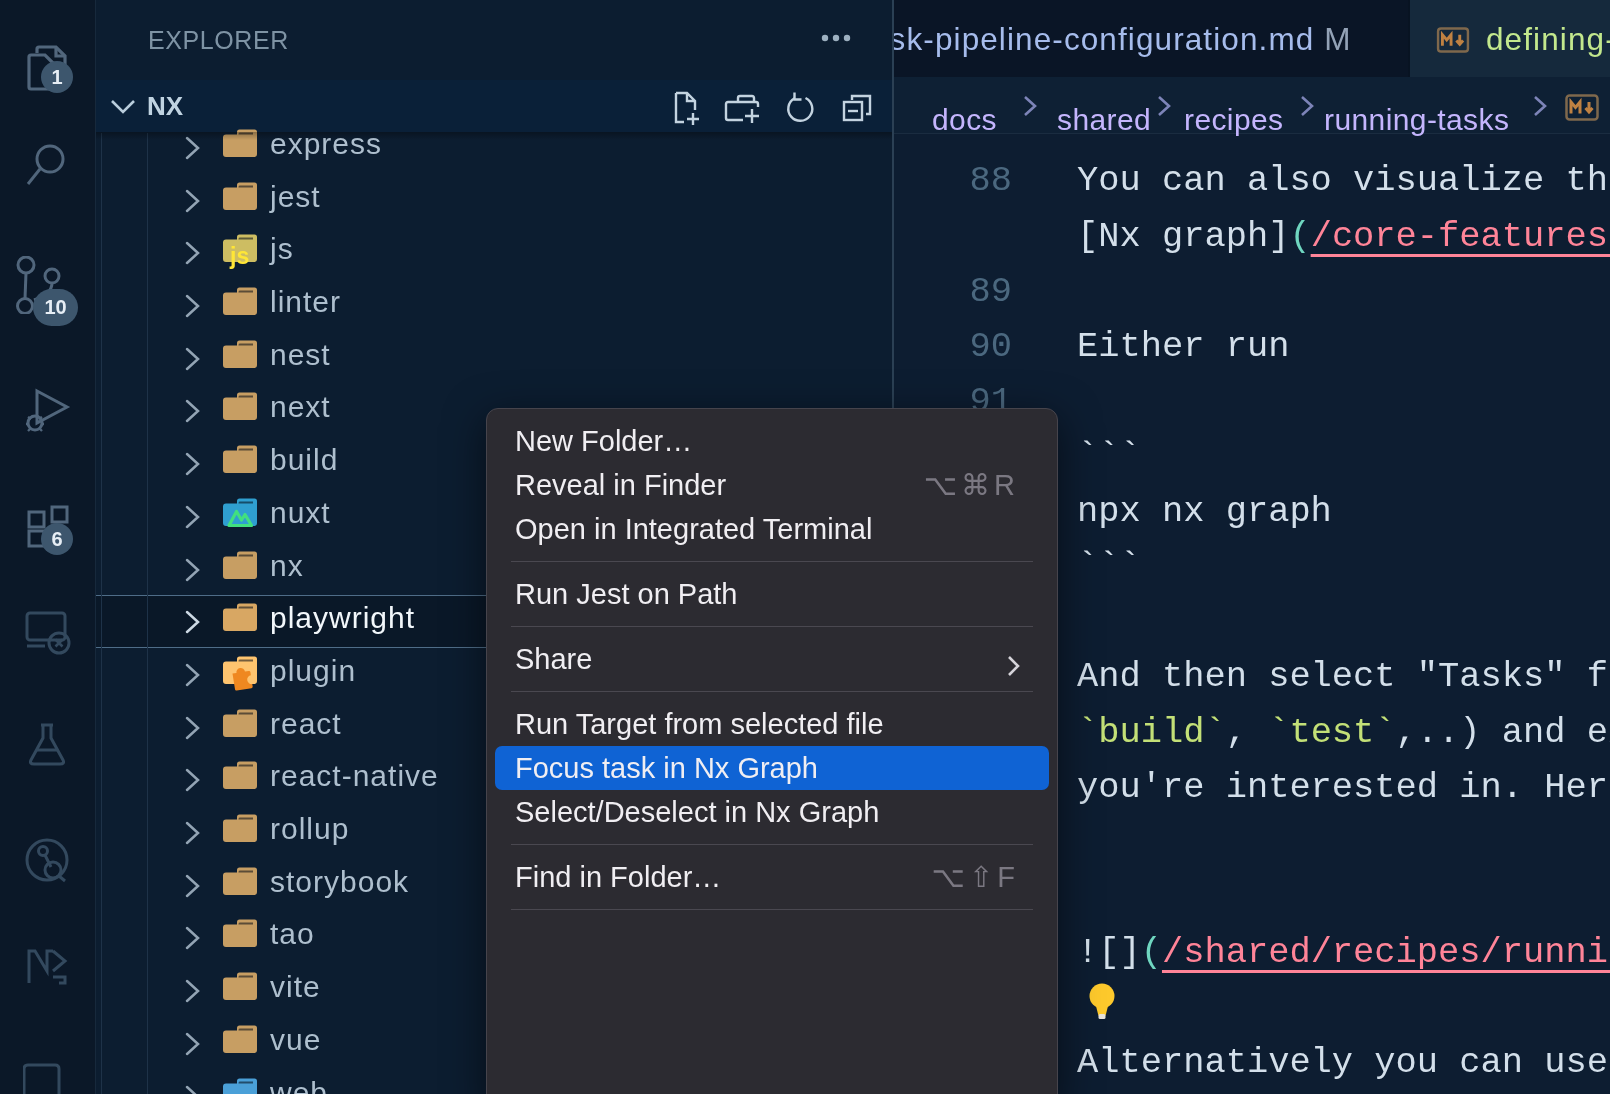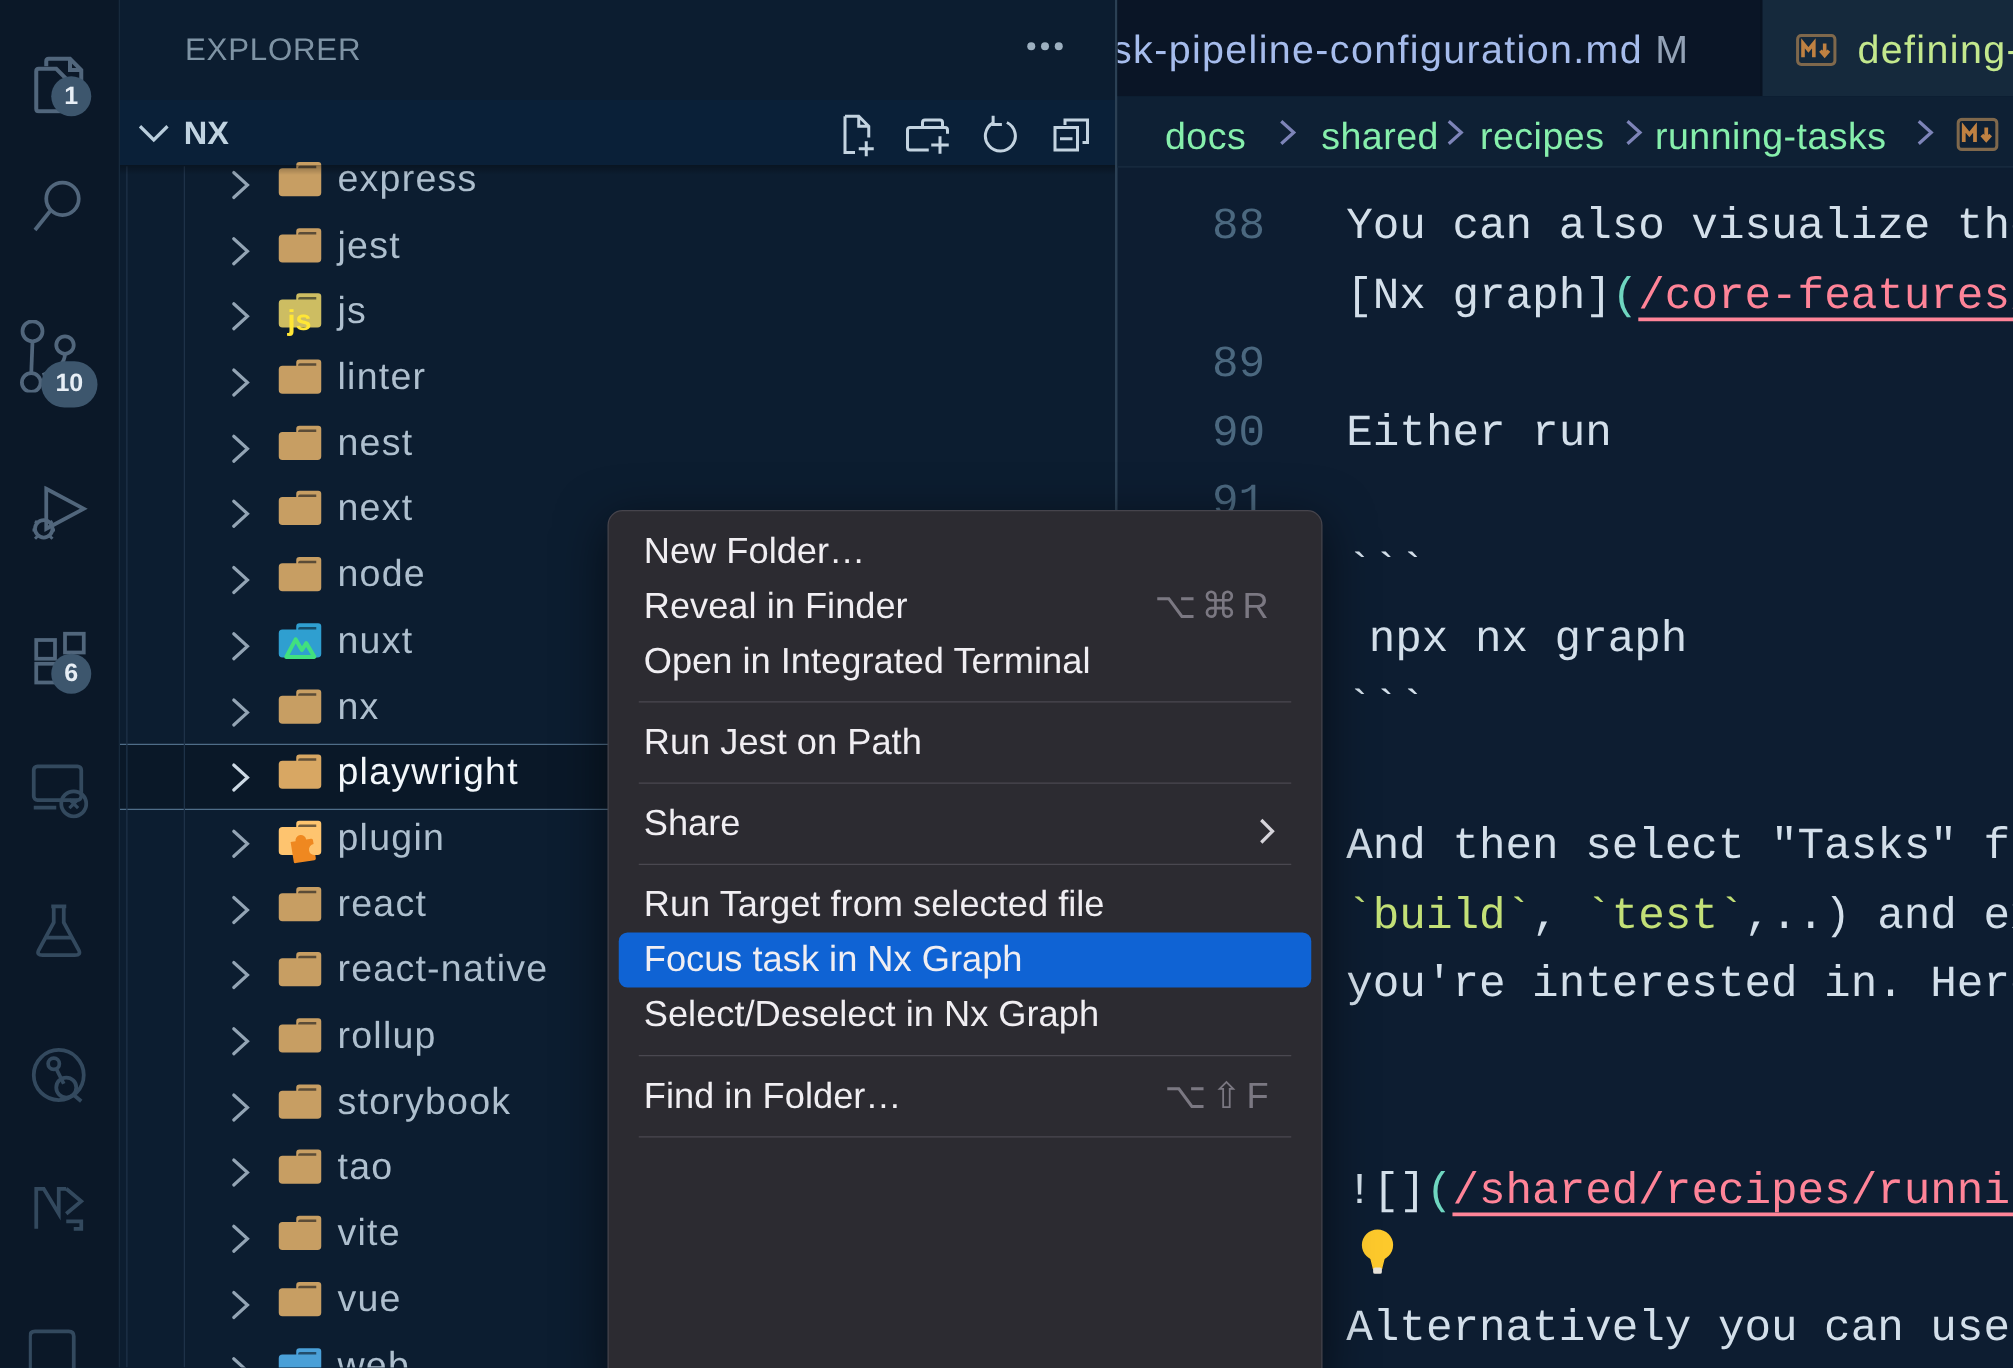--- a/index.html
+++ b/index.html
@@ -30,21 +30,21 @@
             border-top:1px solid #4f6d88; border-bottom:1px solid #4f6d88; }
 
   
   #editor { left:892px; top:0; width:718px; height:1094px; background:#0d1d31; border-left:2px solid #2b4054; }
   #tabbar { position:absolute; left:0; top:0; width:718px; height:77px; background:#081322; overflow:hidden; }
   #tab1 { position:absolute; left:0; top:0; width:514px; height:77px; background:#0a1526; overflow:hidden; }
   #tab1 .t1txt { position:absolute; left:-23px; top:21px; font-size:31.5px; letter-spacing:1.1px; color:#a6bcec; white-space:nowrap; }
   #tab2 { position:absolute; left:516px; top:0; width:202px; height:77px; background:#15293c; overflow:hidden; }
   #tab2 .t2txt { position:absolute; left:76px; top:21px; font-size:31.5px; letter-spacing:1.1px; color:#c3e88d; white-space:nowrap; }
   #breadcrumbs { position:absolute; left:0; top:77px; width:718px; height:57px; background:#0e2034; border-bottom:1px solid #1a2c40; }
-  .bc { position:absolute; top:16px; font-size:30px; letter-spacing:0.4px; color:#86efac; white-space:nowrap; }
+  .bc { position:absolute; top:26px; font-size:30px; letter-spacing:0.4px; color:#c4b5fd; white-space:nowrap; }
 
   
   .cl { position:absolute; height:56px; font-family:"Liberation Mono",monospace; font-size:35.4px; line-height:55.1px; white-space:pre; color:#d3dfea; }
   .ln { position:absolute; width:118px; text-align:right; font-family:"Liberation Mono",monospace; font-size:35.4px; line-height:55.1px; color:#4b687f; }
   .teal { color:#6fd6c0; }
   .pink { color:#ff8498; text-decoration:underline; text-underline-offset:8px; text-decoration-thickness:2.5px; text-decoration-skip-ink:none; }
   .grn { color:#c3e077; }
 
   
   #menu { left:486px; top:408px; width:572px; height:700px; background:#2c2b31; border-radius:12px;
@@ -159,21 +159,21 @@
           <span class="lbl">next</span>
         </div>
 <div class="row" style="top:437.1px">
           <span class="chev"><svg width="20" height="26" viewBox="0 0 20 26">
               <path d="M5 3 L16 13 L5 23" stroke="#93a4b4" stroke-width="2.5" fill="none" stroke-linecap="round"></path>
             </svg></span>
           <span class="ficon"><svg width="37" height="36" viewBox="0 0 37 36">
               <path d="M1 8.5 Q1 5.5 4 5.5 L15 5.5 L15 3 Q15 0.5 17.5 0.5 L32.5 0.5 Q35 0.5 35 3 L35 25 Q35 28 32 28 L4 28 Q1 28 1 25 Z" fill="#c79e63"></path>
               <path d="M16.5 5.5 L31 5.5 L31 3.6 L18 3.6 Q16.5 3.6 16.5 5 Z" fill="rgba(1,10,20,0.55)"></path>
             </svg></span>
-          <span class="lbl">node</span>
+          <span class="lbl">build</span>
         </div>
 <div class="row" style="top:489.8px">
           <span class="chev"><svg width="20" height="26" viewBox="0 0 20 26">
               <path d="M5 3 L16 13 L5 23" stroke="#93a4b4" stroke-width="2.5" fill="none" stroke-linecap="round"></path>
             </svg></span>
           <span class="ficon"><svg width="37" height="36" viewBox="0 0 37 36">
               <path d="M1 8.5 Q1 5.5 4 5.5 L15 5.5 L15 3 Q15 0.5 17.5 0.5 L32.5 0.5 Q35 0.5 35 3 L35 25 Q35 28 32 28 L4 28 Q1 28 1 25 Z" fill="#2f9fd0"></path>
               <path d="M16.5 5.5 L31 5.5 L31 3.6 L18 3.6 Q16.5 3.6 16.5 5 Z" fill="rgba(1,10,20,0.55)"></path>
               <path d="M7 27.5 L14.5 13.5 L19.5 22 L23 16.5 L29.5 27.5 Z" fill="none" stroke="#41e07f" stroke-width="3.2" stroke-linejoin="round"></path>
             </svg></span>
@@ -379,21 +379,21 @@
   <div class="abs" id="editor">
     <div id="code" style="position:absolute;left:0;top:4px;width:718px;height:1090px">
 <div class="ln" style="left:0px;top:150.4px">88</div>
 <div class="cl" style="left:183px;top:150.4px">You can also visualize the t</div>
 <div class="cl" style="left:183px;top:205.5px">[Nx graph]<span class="teal">(</span><span class="pink">/core-features/interact</span></div>
 <div class="ln" style="left:0px;top:260.6px">89</div>
 <div class="ln" style="left:0px;top:315.8px">90</div>
 <div class="cl" style="left:183px;top:315.8px">Either run</div>
 <div class="ln" style="left:0px;top:370.9px">91</div>
 <div class="cl" style="left:183px;top:425.9px">```</div>
-<div class="cl" style="left:201px;top:481.1px">npx nx graph</div>
+<div class="cl" style="left:183px;top:481.1px">npx nx graph</div>
 <div class="cl" style="left:183px;top:536.1px">```</div>
 <div class="cl" style="left:183px;top:646.4px">And then select "Tasks" fr</div>
 <div class="cl" style="left:183px;top:701.5px"><span class="grn">`build`</span>, <span class="grn">`test`</span>,..) and ex</div>
 <div class="cl" style="left:183px;top:756.5px">you're interested in. Here</div>
 <div class="cl" style="left:183px;top:921.8px">![]<span class="teal">(</span><span class="pink">/shared/recipes/running</span></div>
 <div style="position:absolute;left:191px;top:977.0px"><svg width="34" height="42" viewBox="0 0 34 42">
           <circle cx="17" cy="15" r="12.5" fill="#fdc92c"></circle>
           <path d="M11 25 L23 25 L21 33 Q21 35 19 35 L15 35 Q13 35 13 33 Z" fill="#fdc92c"></path>
           <rect x="13.5" y="33" width="7" height="5" rx="1.5" fill="#e8e3da"></rect>
         </svg></div>

